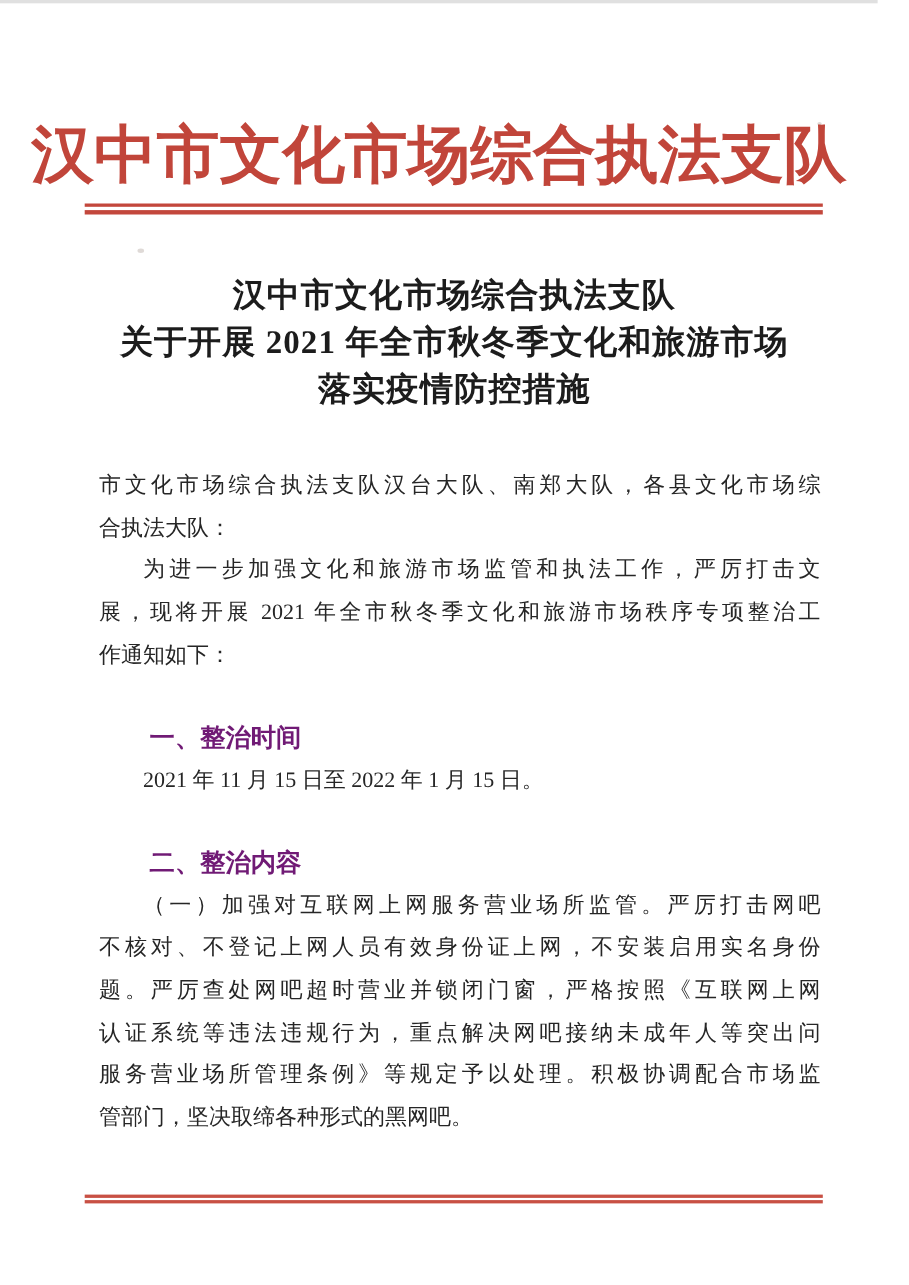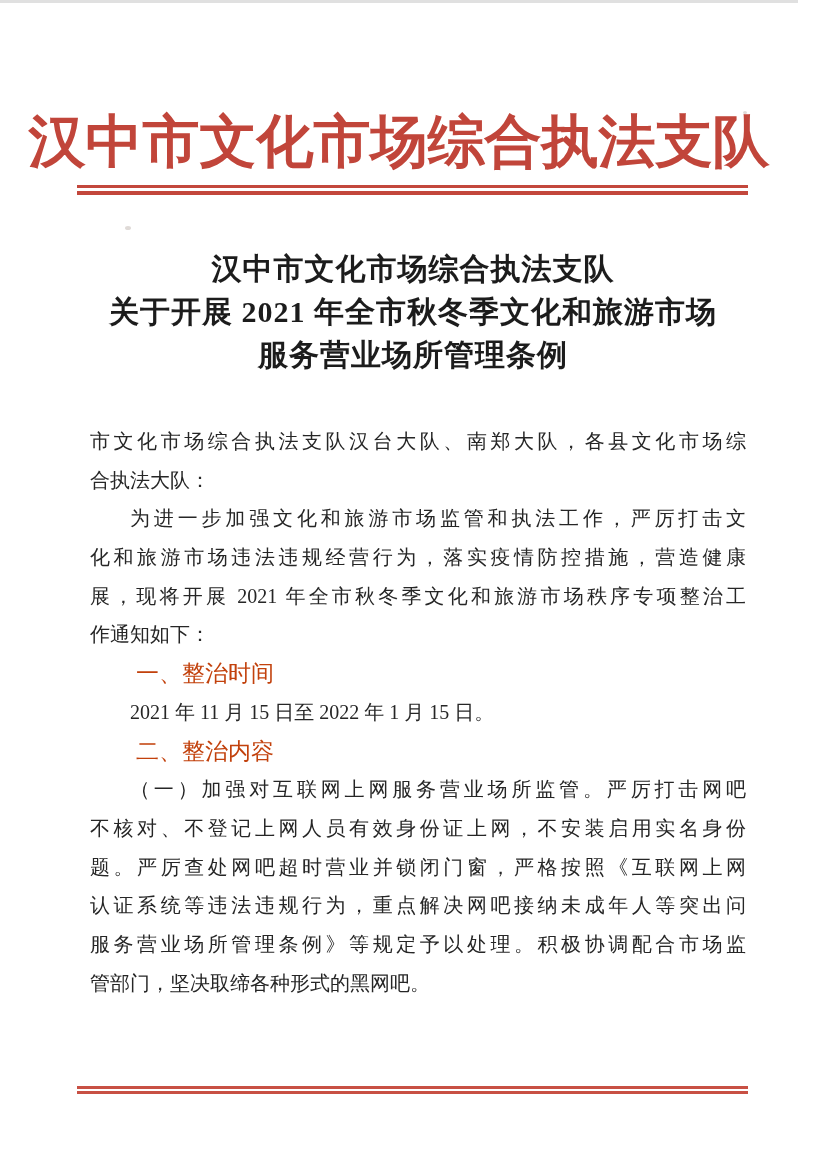--- a/index.html
+++ b/index.html
@@ -99,49 +99,49 @@
   }
   .b-line.partial {
     text-align: right;
     text-align-last: left;
   }
   .b-line.indent {
     text-indent: 2em;
   }
   .b-line.heading {
     font-family: "Liberation Sans", sans-serif;
-    font-weight: normal;
+    font-weight: bold;
     font-size: 23px;
-    color: #c2410c;
+    color: #701a75;
+    margin-top: 36px;
   }
 </style>
 </head>
 <body>
 
 <div class="page">
 
   <div class="scan-band"></div>
   <div class="speck" style="top:226px;left:125px;width:6px;height:4px;"></div>
   <div class="speck" style="top:111px;left:743px;width:4px;height:3px;"></div>
 
   <div class="letterhead">汉中市文化市场综合执法支队</div>
 
   <div class="rule rule-top"></div>
 
   <div class="doc-title">
     <div class="t-line">汉中市文化市场综合执法支队</div>
     <div class="t-line">关于开展 2021 年全市秋冬季文化和旅游市场</div>
-    <div class="t-line">服务营业场所管理条例</div>
+    <div class="t-line">落实疫情防控措施</div>
   </div>
 
   <div class="body-block">
     <div class="b-line">市文化市场综合执法支队汉台大队、南郑大队，各县文化市场综</div>
     <div class="b-line partial">合执法大队：</div>
     <div class="b-line indent">为进一步加强文化和旅游市场监管和执法工作，严厉打击文</div>
-    <div class="b-line">化和旅游市场违法违规经营行为，落实疫情防控措施，营造健康</div>
     <div class="b-line">展，现将开展 2021 年全市秋冬季文化和旅游市场秩序专项整治工</div>
     <div class="b-line partial">作通知如下：</div>
     <div class="b-line partial indent heading">一、整治时间</div>
     <div class="b-line partial indent">2021 年 11 月 15 日至 2022 年 1 月 15 日。</div>
     <div class="b-line partial indent heading">二、整治内容</div>
     <div class="b-line indent">（一）加强对互联网上网服务营业场所监管。严厉打击网吧</div>
     <div class="b-line">不核对、不登记上网人员有效身份证上网，不安装启用实名身份</div>
     <div class="b-line">题。严厉查处网吧超时营业并锁闭门窗，严格按照《互联网上网</div>
     <div class="b-line">认证系统等违法违规行为，重点解决网吧接纳未成年人等突出问</div>
     <div class="b-line">服务营业场所管理条例》等规定予以处理。积极协调配合市场监</div>

